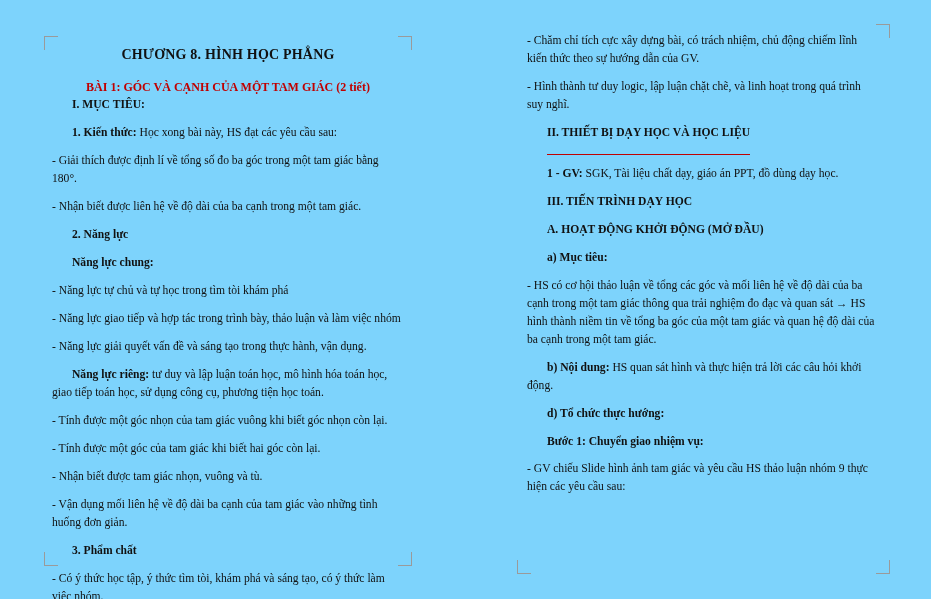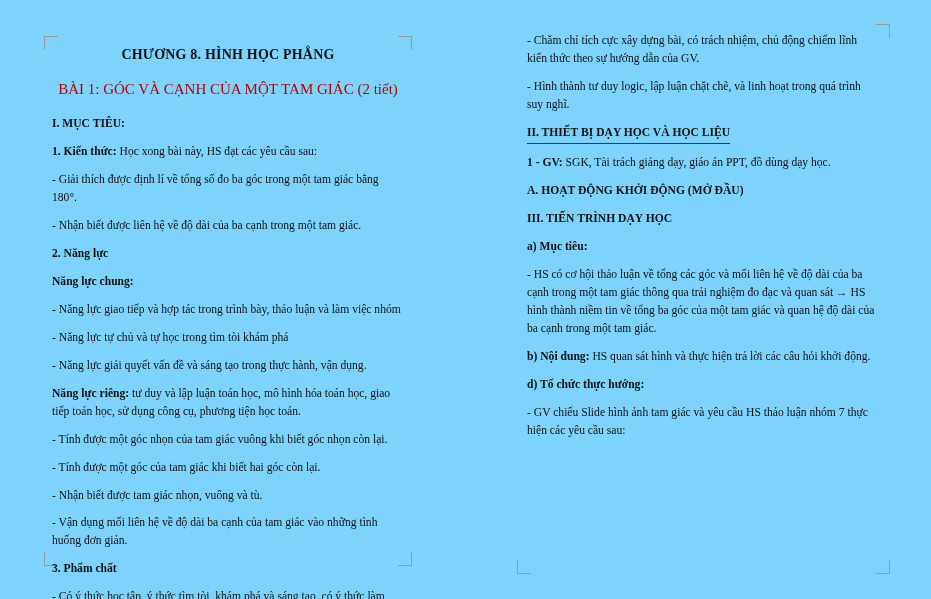--- a/index.html
+++ b/index.html
@@ -59,37 +59,37 @@
     width: 350px;
   }
   p {
     margin: 0 0 10px 0;
     font-size: 11.6px;
     line-height: 1.55;
     color: #111111;
     text-align: left;
   }
   .center { text-align: center; }
-  .b { font-weight: bold; }
+  .b { font-weight: bold; margin-left: 20px; }
   .red { color: #c00000; }
   .chapter {
     font-weight: bold;
     font-size: 14px;
     letter-spacing: .2px;
     margin-bottom: 12px;
   }
   .lesson {
-    font-weight: normal;
-    font-size: 15px;
-    margin-bottom: 14px;
+    font-weight: bold;
+    font-size: 12px;
+    margin-bottom: 0;
   }
   .ul-head {
     display: inline-block;
     border-bottom: 1.2px solid #c00000;
-    padding-bottom: 1px;
+    padding-bottom: 12px;
   }
 </style>
 </head>
 <body>
 
 <div class="viewer">
 
   <div class="page page-left">
     <div class="crop tl" style="left:44px; top:36px;"></div>
     <div class="crop tr" style="left:398px; top:36px;"></div>
@@ -98,22 +98,22 @@
 
     <div class="content">
       <p class="chapter center">CHƯƠNG 8. HÌNH HỌC PHẲNG</p>
       <p class="lesson center red">BÀI 1: GÓC VÀ CẠNH CỦA MỘT TAM GIÁC (2 tiết)</p>
       <p class="b">I. MỤC TIÊU:</p>
       <p><span class="b">1. Kiến thức:</span><span>  Học xong bài này, HS đạt các yêu cầu sau:</span></p>
       <p>- Giải thích được định lí về tổng số đo ba góc trong một tam giác bằng 180°.</p>
       <p>- Nhận biết được liên hệ về độ dài của ba cạnh trong một tam giác.</p>
       <p class="b">2. Năng lực</p>
       <p class="b">Năng lực chung:</p>
+      <p>- Năng lực tự chủ và tự học trong tìm tòi khám phá</p>
       <p>- Năng lực giao tiếp và hợp tác trong trình bày, thảo luận và làm việc nhóm</p>
-      <p>- Năng lực tự chủ và tự học trong tìm tòi khám phá</p>
       <p>- Năng lực giải quyết vấn đề và sáng tạo trong thực hành, vận dụng.</p>
       <p><span class="b">Năng lực riêng:</span><span> tư duy và lập luận toán học, mô hình hóa toán học, giao tiếp toán học, sử dụng công cụ, phương tiện học toán.</span></p>
       <p>- Tính được một góc nhọn của tam giác vuông khi biết góc nhọn còn lại.</p>
       <p>- Tính được một góc của tam giác khi biết hai góc còn lại.</p>
       <p>- Nhận biết được tam giác nhọn, vuông và tù.</p>
       <p>- Vận dụng mối liên hệ về độ dài ba cạnh của tam giác vào những tình huống đơn giản.</p>
       <p class="b">3. Phẩm chất</p>
       <p>- Có ý thức học tập, ý thức tìm tòi, khám phá và sáng tạo, có ý thức làm việc nhóm.</p>
     </div>
   </div>
@@ -122,24 +122,25 @@
 
   <div class="page page-right">
     <div class="crop tr" style="left:411px; top:24px;"></div>
     <div class="crop br" style="left:411px; top:560px;"></div>
     <div class="crop bl" style="left:52px; top:560px;"></div>
 
     <div class="content">
       <p>- Chăm chỉ tích cực xây dựng bài, có trách nhiệm, chủ động chiếm lĩnh kiến thức theo sự hướng dẫn của GV.</p>
       <p>- Hình thành tư duy logic, lập luận chặt chẽ, và linh hoạt trong quá trình suy nghĩ.</p>
       <p><span class="b ul-head">II. THIẾT BỊ DẠY HỌC VÀ HỌC LIỆU</span></p>
-      <p><span class="b">1 - GV:</span><span>  SGK, Tài trách giảng dạy, giáo án PPT, đồ dùng dạy học.</span></p>
+      <p><span class="b">1 - GV:</span><span>  SGK, Tài liệu chất dạy, giáo án PPT, đồ dùng dạy học.</span></p>
+      <p class="b">III. TIẾN TRÌNH DẠY HỌC</p>
       <p class="b">A. HOẠT ĐỘNG KHỞI ĐỘNG (MỞ ĐẦU)</p>
-      <p class="b">III. TIẾN TRÌNH DẠY HỌC</p>
       <p class="b">a) Mục tiêu:</p>
       <p>- HS có cơ hội thảo luận về tổng các góc và mối liên hệ về độ dài của ba cạnh trong một tam giác thông qua trải nghiệm đo đạc và quan sát → HS hình thành niềm tin về tổng ba góc của một tam giác và quan hệ độ dài của ba cạnh trong một tam giác.</p>
       <p><span class="b">b) Nội dung:</span><span> HS quan sát hình và thực hiện trả lời các câu hỏi khởi động.</span></p>
       <p class="b">d) Tổ chức thực hướng:</p>
-      <p>- GV chiếu Slide hình ảnh tam giác và yêu cầu HS thảo luận nhóm 7 thực hiện các yêu cầu sau:</p>
+      <p class="b">Bước 1: Chuyển giao nhiệm vụ:</p>
+      <p>- GV chiếu Slide hình ảnh tam giác và yêu cầu HS thảo luận nhóm 9 thực hiện các yêu cầu sau:</p>
     </div>
   </div>
 
 </div>
 
 </body></html>

